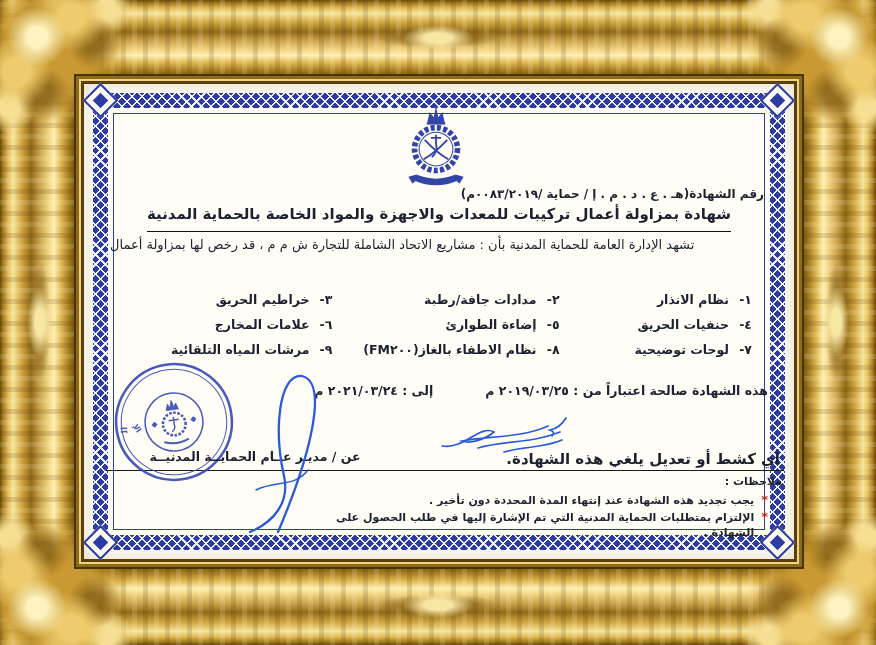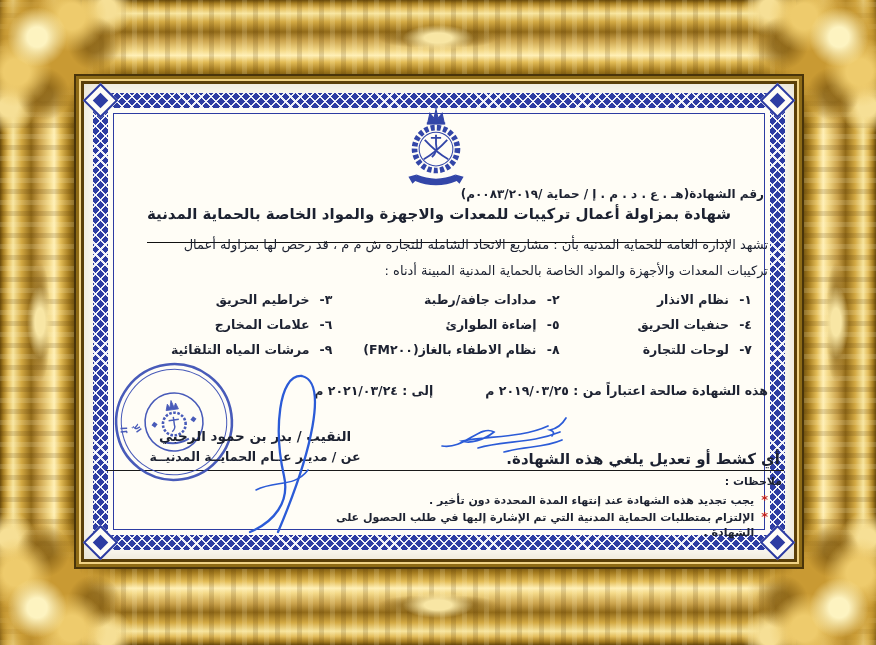--- a/index.html
+++ b/index.html
@@ -70,22 +70,22 @@
   .bcorn::after{content:"";position:absolute;inset:5px;background:#2d3ca2;}
   .bc-tl{top:4px;left:4px;} .bc-tr{top:4px;right:4px;}
   .bc-bl{bottom:4px;left:4px;} .bc-br{bottom:4px;right:4px;}
   .inner-line{position:absolute;inset:29px;border:1.5px solid #2d3ca2;pointer-events:none;}
   
   .header-block{position:absolute;top:28px;right:30px;width:238px;text-align:center;
     font-size:11px;font-weight:bold;line-height:1.65;color:#222a40;}
   .emblem{position:absolute;top:18px;left:306px;width:92px;height:90px;}
   .number-line{position:absolute;top:103px;right:30px;font-size:12px;font-weight:bold;}
   .cert-title{position:absolute;top:121px;left:0;right:0;text-align:center;font-size:15px;font-weight:bold;}
-  .cert-title span{border-bottom:1.6px solid #111;padding-bottom:19px;}
-  .body-text{position:absolute;top:148px;right:26px;left:26px;font-size:13px;line-height:26px;text-align:right;}
+  .cert-title span{border-bottom:1.6px solid #111;padding-bottom:8px;}
+  .body-text{position:absolute;top:148px;right:26px;left:26px;font-size:13px;line-height:26px;text-align:left;}
   .items-grid{position:absolute;top:208px;right:42px;left:56px;display:grid;
     grid-template-columns:1fr 1.18fr 1fr;row-gap:10px;font-size:12.5px;font-weight:bold;}
   .item{display:flex;gap:7px;align-items:baseline;}
   .item .num{min-width:16px;}
   .validity{position:absolute;top:299px;right:26px;font-size:12.5px;font-weight:bold;display:flex;gap:52px;}
   .examiner{position:absolute;top:330px;right:26px;font-size:12.5px;font-weight:bold;}
   .sig-right{position:absolute;top:324px;left:350px;width:142px;height:52px;z-index:4;}
   .stamp{position:absolute;top:276px;left:28px;width:124px;height:124px;transform:rotate(-8deg);opacity:.93;z-index:1;}
   .sig-left{position:absolute;top:280px;left:130px;width:118px;height:182px;z-index:3;}
   .signer-name{position:absolute;top:344px;left:50px;width:242px;text-align:center;
@@ -149,21 +149,20 @@
   </div>
 
   <div class="number-line">رقم الشهادة(هـ . ع . د . م . إ / حماية /٠٠٨٣/٢٠١٩م)</div>
 
   <div class="cert-title">
     <span>شهادة بمزاولة أعمال تركيبات للمعدات والاجهزة والمواد الخاصة بالحماية المدنية</span>
   </div>
 
   <div class="body-text">
     <div>تشهد الإدارة العامة للحماية المدنية بأن : مشاريع الاتحاد الشاملة للتجارة ش م م ، قد رخص لها بمزاولة أعمال</div>
-    <div>تركيبات المعدات والأجهزة والمواد الخاصة بالحماية المدنية المبينة أدناه :</div>
   </div>
 
   <div class="items-grid">
     <div class="item">
         <span class="num">١-</span>
         <span>نظام الانذار</span>
       </div>
     <div class="item">
         <span class="num">٢-</span>
         <span>مدادات جافة/رطبة</span>
@@ -179,21 +178,21 @@
     <div class="item">
         <span class="num">٥-</span>
         <span>إضاءة الطوارئ</span>
       </div>
     <div class="item">
         <span class="num">٦-</span>
         <span>علامات المخارج</span>
       </div>
     <div class="item">
         <span class="num">٧-</span>
-        <span>لوحات للتجارة</span>
+        <span>لوحات توضيحية</span>
       </div>
     <div class="item">
         <span class="num">٨-</span>
         <span>نظام الاطفاء بالغاز(FM٢٠٠)</span>
       </div>
     <div class="item">
         <span class="num">٩-</span>
         <span>مرشات المياه التلقائية</span>
       </div>
   </div>
@@ -244,21 +243,20 @@
 
   <div class="sig-left">
     <svg viewBox="0 0 118 182" width="118" height="182">
       <g stroke="#2b5bd7" fill="none" stroke-width="2.3" stroke-linecap="round">
         <path d="M64 168 C98 88 114 18 88 12 C64 10 60 68 70 112 C76 138 60 158 36 168"></path>
         <path d="M42 126 C62 116 80 124 94 106" stroke-width="1.6"></path>
       </g>
     </svg>
   </div>
 
-  <div class="signer-name">النقيب / بدر بن حمود الرحبي</div>
   <div class="signer-title">عن / مديـر عــام الحمايــة المدنيــة</div>
 
   <div class="warning">أي كشط أو تعديل يلغي هذه الشهادة.</div>
 
   <div class="rule"></div>
 
   <div class="notes-title">ملاحظات :</div>
   <div class="notes">
     <div class="note-item">
       <span class="bullet"></span>

